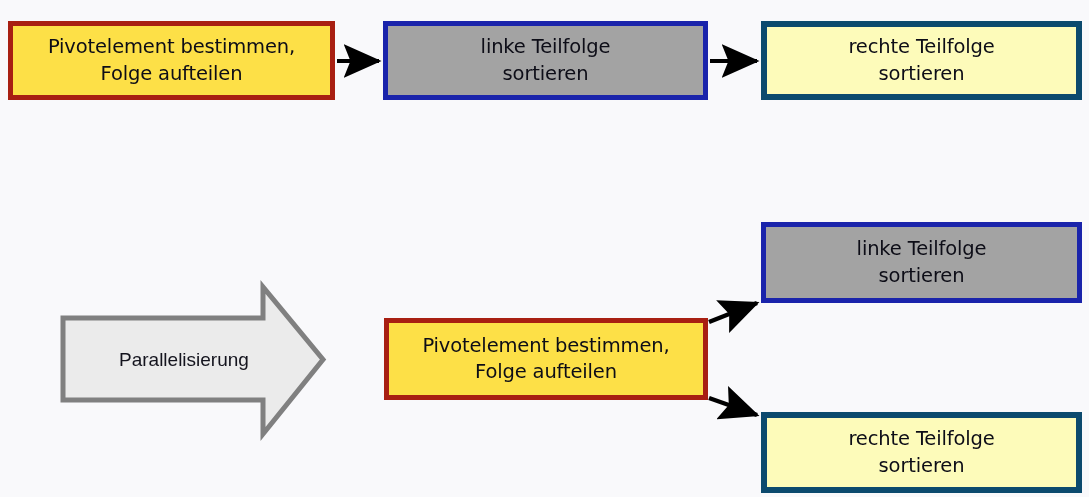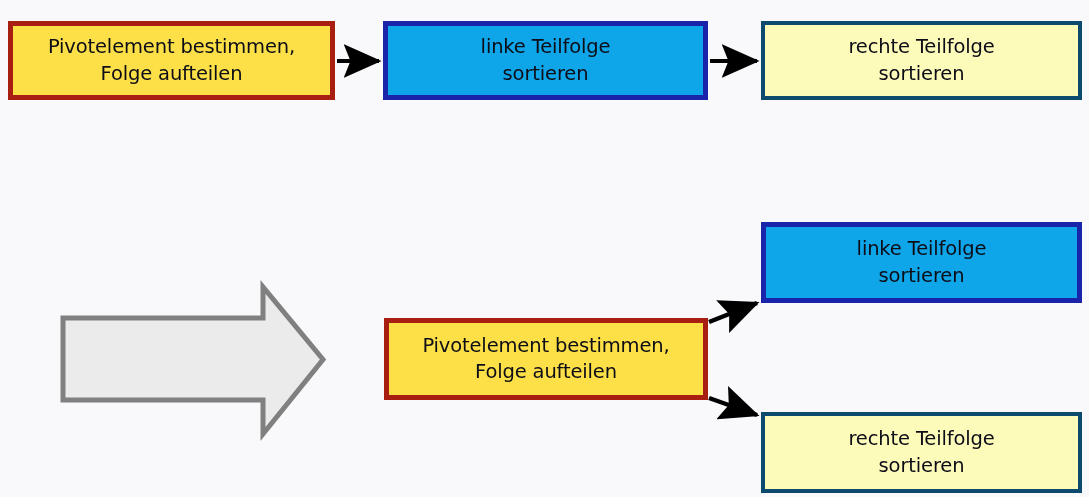--- a/index.html
+++ b/index.html
@@ -27,26 +27,26 @@
     line-height: 1.35;
     letter-spacing: -0.15px;
     white-space: pre-line;
     font-family: "DejaVu Sans", sans-serif;
   }
   .node.red {
     background: #fde047;
     border: 5px solid #a81f12;
   }
   .node.blue {
-    background: #0ea5e9;
+    background: #a3a3a3;
     border: 5px solid #1a24ab;
   }
   .node.yellow {
     background: #fdfbba;
-    border: 4px solid #0c4a6e;
+    border: 6px solid #0c4a6e;
   }
   svg.layer {
     position: absolute;
     left: 0;
     top: 0;
     width: 1089px;
     height: 497px;
     overflow: visible;
     pointer-events: none;
   }
@@ -92,14 +92,15 @@
 
     <line x1="710" y1="61" x2="757" y2="61" stroke="#000000" stroke-width="4.2" marker-end="url(#ah)"></line>
 
     <line x1="709" y1="322" x2="757" y2="303" stroke="#000000" stroke-width="4.4" marker-end="url(#ah)"></line>
 
     <line x1="709" y1="398" x2="757" y2="415" stroke="#000000" stroke-width="4.4" marker-end="url(#ah)"></line>
 
     <polygon points="63,318 263,318 263,287 323,359.5 263,434 263,400 63,400" fill="#ebebeb" stroke="#808080" stroke-width="5" stroke-linejoin="miter"></polygon>
   </svg>
 
+  <div class="block-arrow-label" style="left:119px; top:349px;">Parallelisierung</div>
 
 </div>
 
 </body></html>

